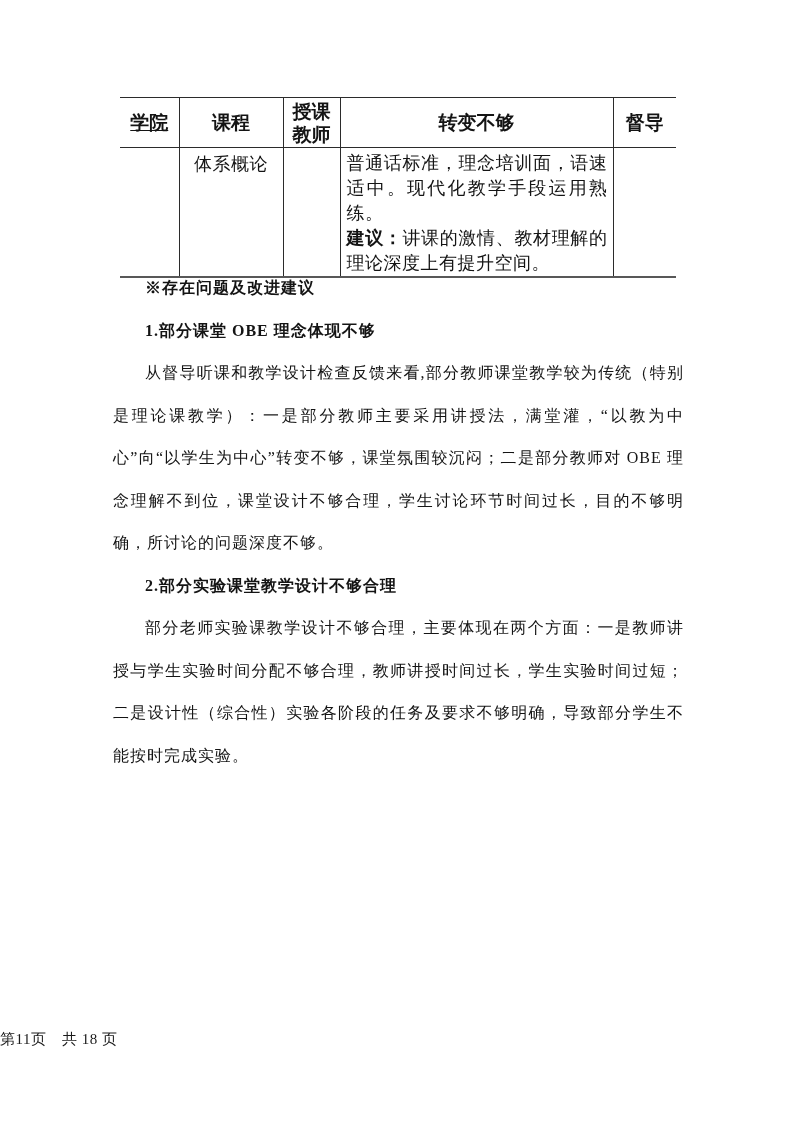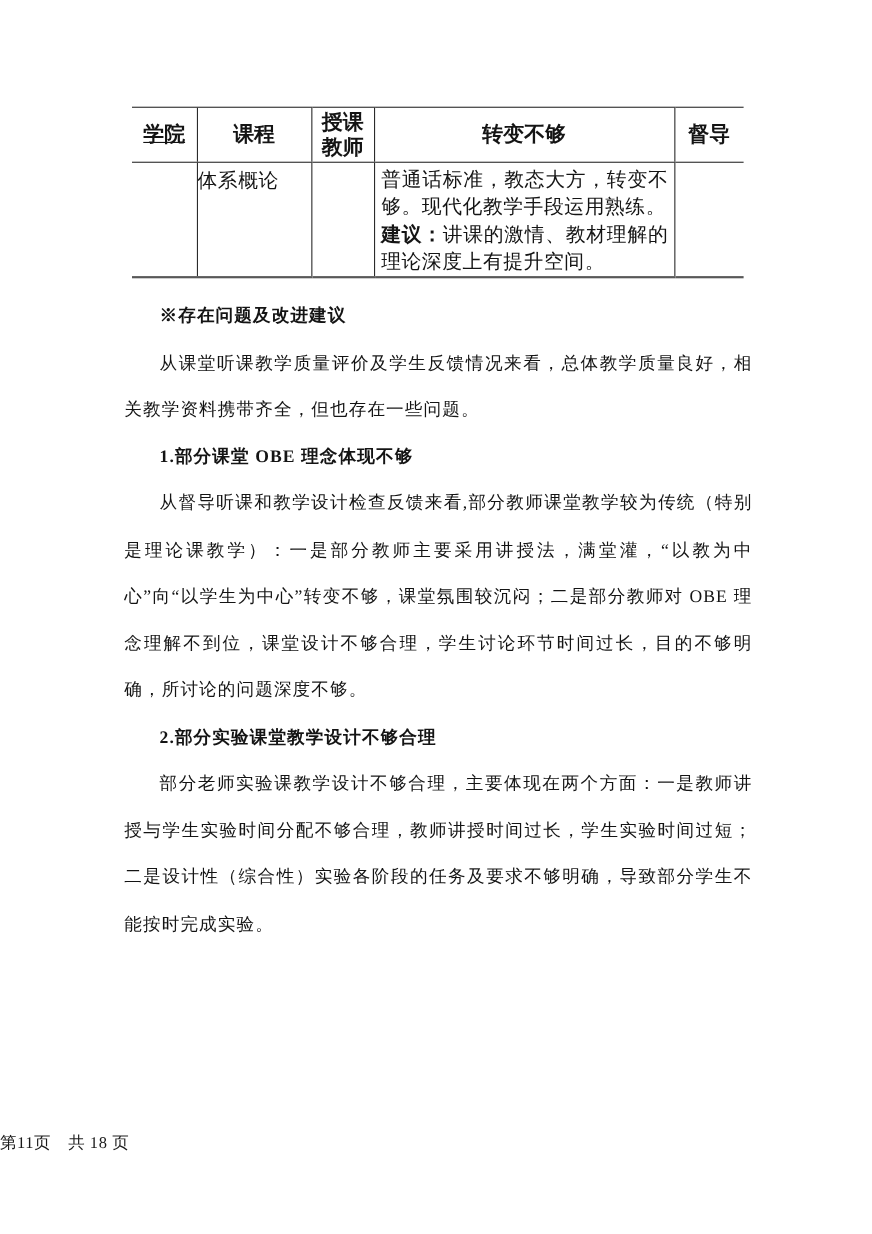--- a/index.html
+++ b/index.html
@@ -40,21 +40,21 @@
     padding: 1px 2px;
   }
   .eval-table tbody td {
     border-bottom: 2.5px solid #585858;
     height: 103px;
     vertical-align: top;
     font-size: 18px;
     line-height: 25px;
     letter-spacing: 0.5px;
   }
-  td.cell-course { text-align: left; padding-top: 4px; }
+  td.cell-course { text-align: center; padding-top: 4px; }
   td.cell-eval   { padding: 3px 5px 0 6px; text-align: justify; }
   .bold { font-weight: bold; }
 
   
   .body-text {
     position: absolute;
     left: 113px;
     top: 267px;
     width: 571px;
     font-size: 16px;
@@ -102,31 +102,30 @@
         <th>转变不够</th>
         <th>督导</th>
       </tr>
     </thead>
     <tbody>
       <tr>
         <td class="cell-college"></td>
         <td class="cell-course">体系概论</td>
         <td class="cell-teacher"></td>
         <td class="cell-eval">
-          <div>普通话标准，教态大方，转变不够。现代化教学手段运用熟练。</div>
+          <div>普通话标准，理念培训面，语速适中。现代化教学手段运用熟练。</div>
           <div><span class="bold">建议：</span><span>讲课的激情、教材理解的理论深度上有提升空间。</span></div>
         </td>
         <td class="cell-supervisor"></td>
       </tr>
     </tbody>
   </table>
 
   <div class="body-text">
     <div class="heading">※存在问题及改进建议</div>
-    <div class="para">从课堂听课教学质量评价及学生反馈情况来看，总体教学质量良好，相关教学资料携带齐全，但也存在一些问题。</div>
     <div class="heading">1.部分课堂 OBE 理念体现不够</div>
     <div class="para">从督导听课和教学设计检查反馈来看,部分教师课堂教学较为传统（特别是理论课教学）：一是部分教师主要采用讲授法，满堂灌，“以教为中心”向“以学生为中心”转变不够，课堂氛围较沉闷；二是部分教师对 OBE 理念理解不到位，课堂设计不够合理，学生讨论环节时间过长，目的不够明确，所讨论的问题深度不够。</div>
     <div class="heading">2.部分实验课堂教学设计不够合理</div>
     <div class="para">部分老师实验课教学设计不够合理，主要体现在两个方面：一是教师讲授与学生实验时间分配不够合理，教师讲授时间过长，学生实验时间过短；二是设计性（综合性）实验各阶段的任务及要求不够明确，导致部分学生不能按时完成实验。</div>
   </div>
 
   <div class="footer">第11页　共 18 页</div>
 
 </div>
 

